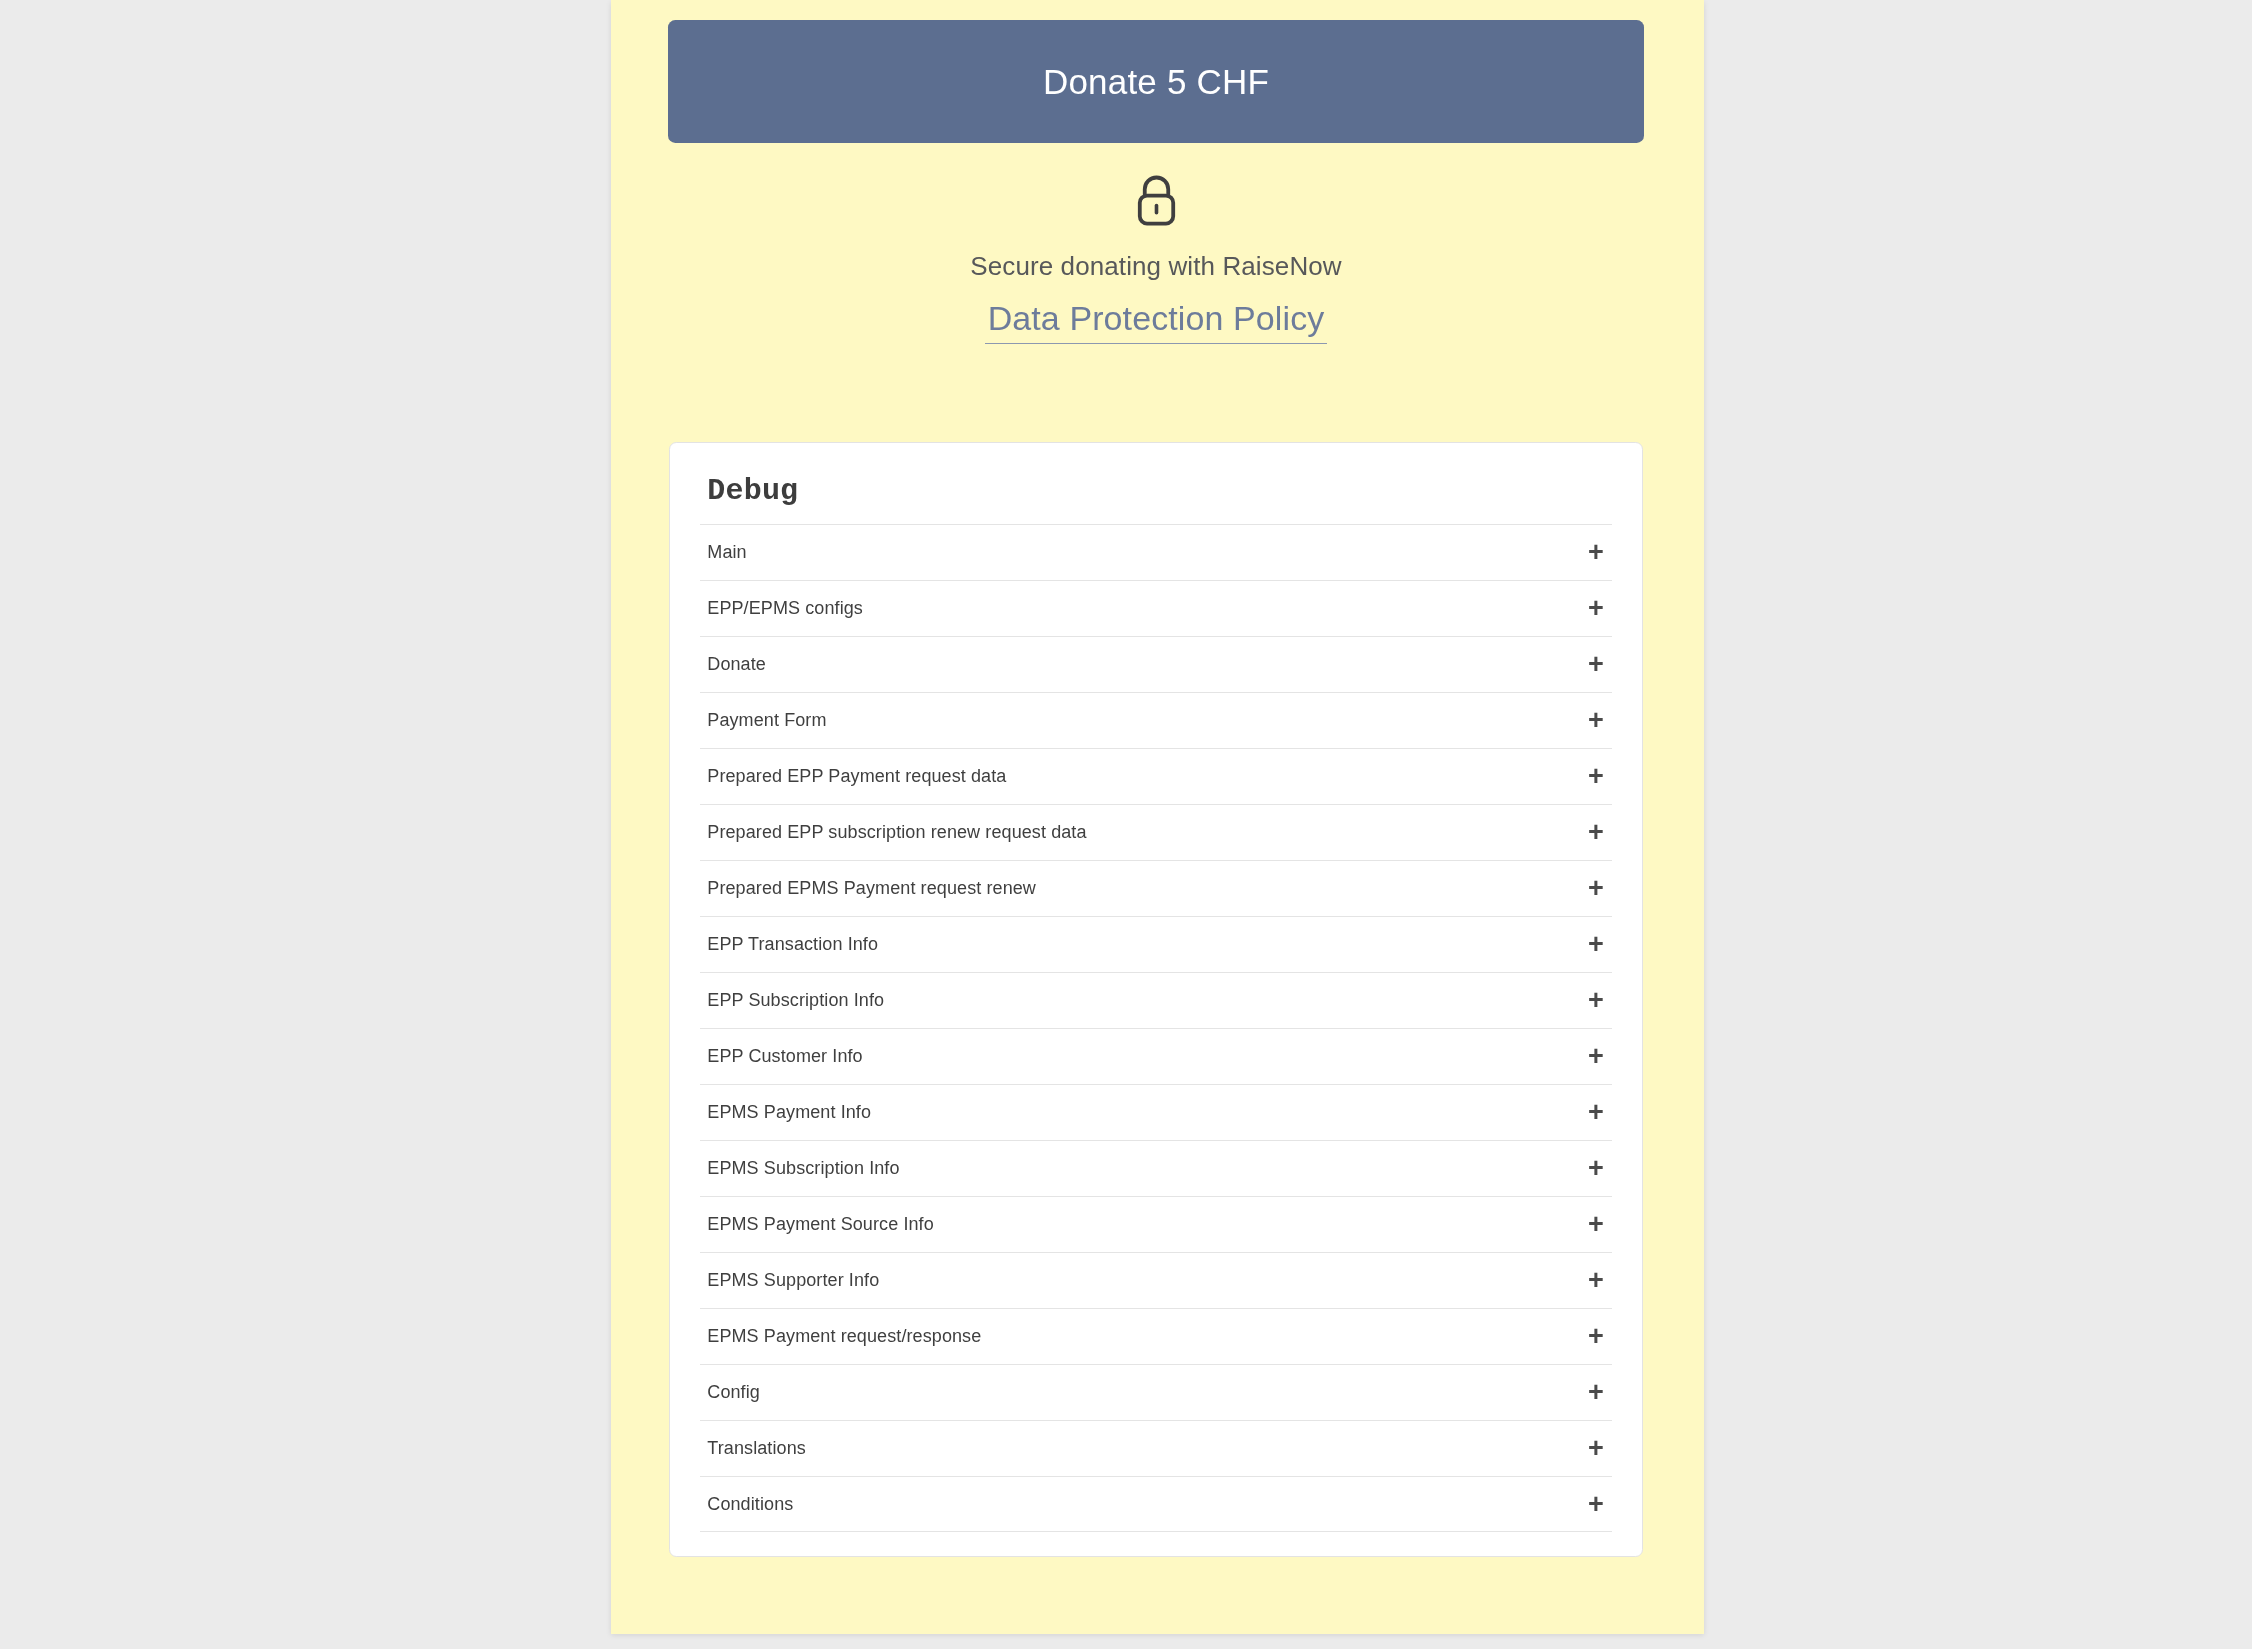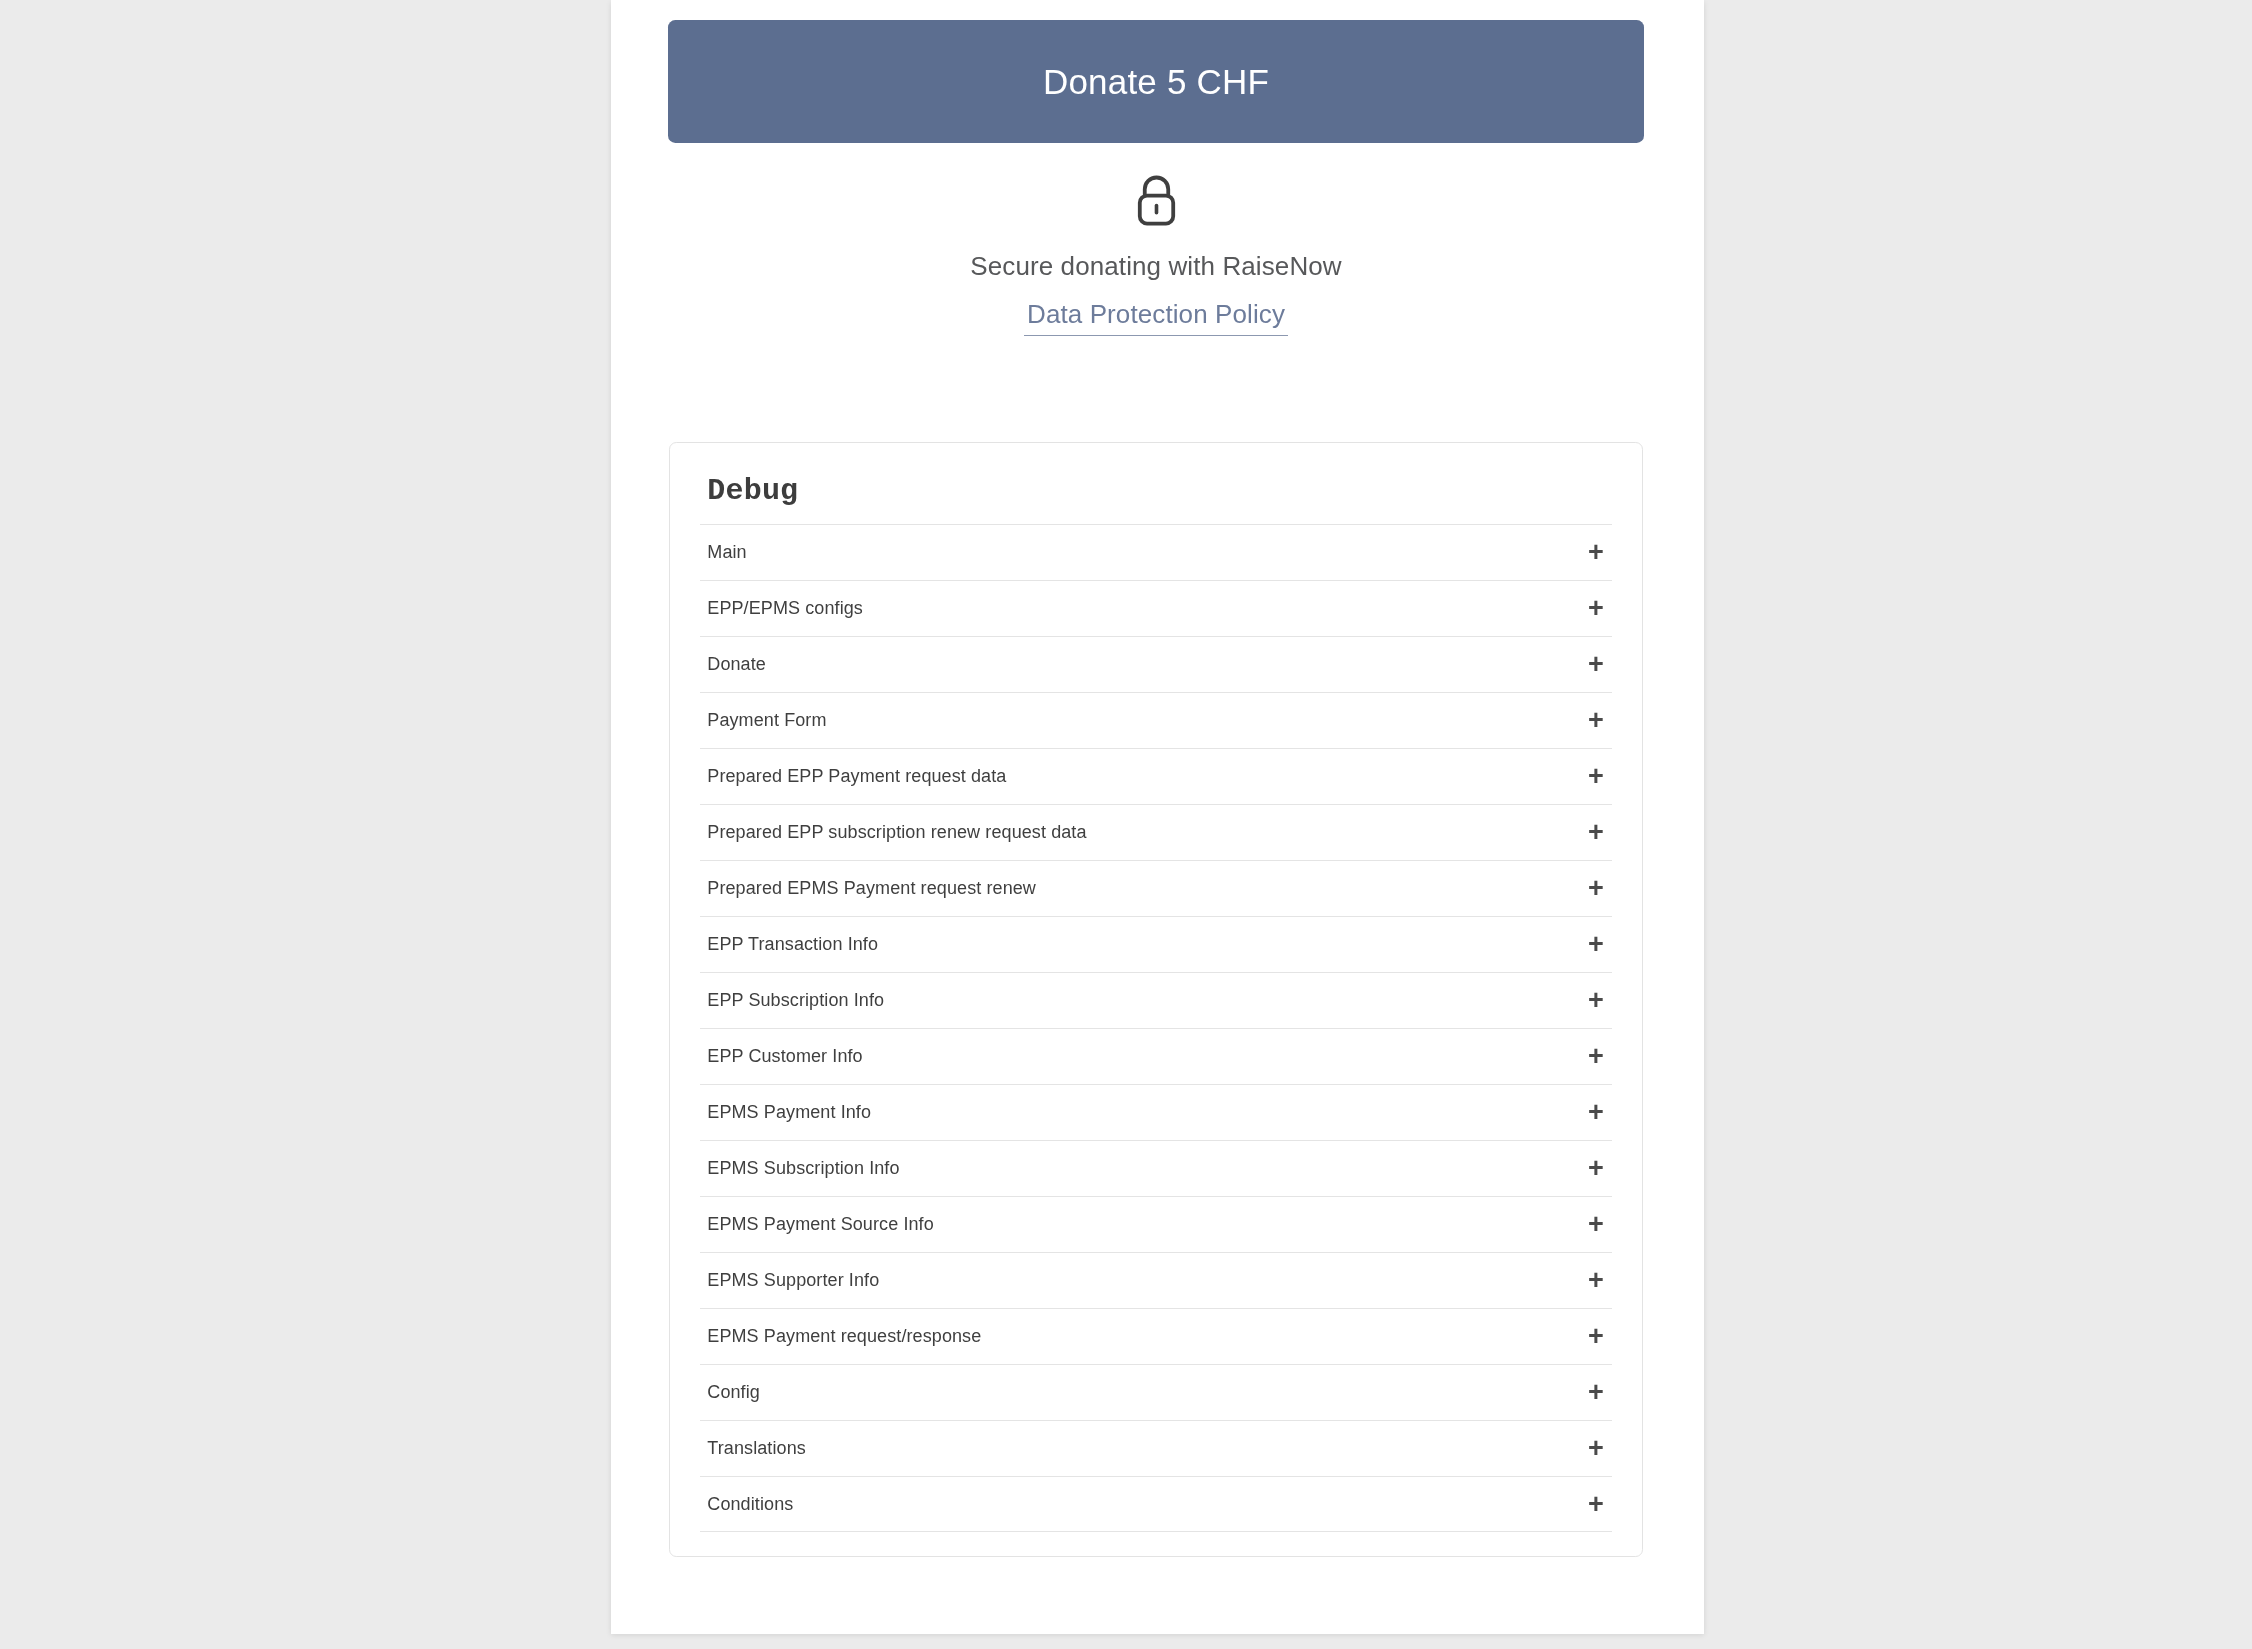--- a/index.html
+++ b/index.html
@@ -21,21 +21,21 @@
     height: 1649px;
     background: #ebebeb;
   }
 
   .widget-shell {
     position: absolute;
     left: 611px;
     top: 0;
     width: 1093px;
     height: 1634px;
-    background: #ffffff;
+    background: #fef9c3;
     box-shadow: 0 1.8px 5.5px rgba(0,0,0,0.10);
     box-sizing: border-box;
   }
 
   .widget-inner {
     position: relative;
     width: 100%;
     height: 100%;
   }
 
@@ -80,21 +80,21 @@
   }
   .secure-text {
     margin-top: 22px;
     font-size: 26px;
     color: #57585a;
     font-family: "Liberation Sans", sans-serif;
     letter-spacing: 0.1px;
   }
   .policy-link {
     margin-top: 17.3px;
-    font-size: 26px;
+    font-size: 34px;
     color: #6d7c9b;
     font-family: "Liberation Sans", sans-serif;
     text-decoration: none;
     border-bottom: 1.8px solid #8c98b0;
     padding: 0 2.7px 4.5px 2.7px;
     cursor: pointer;
     letter-spacing: 0.1px;
   }
 
   

